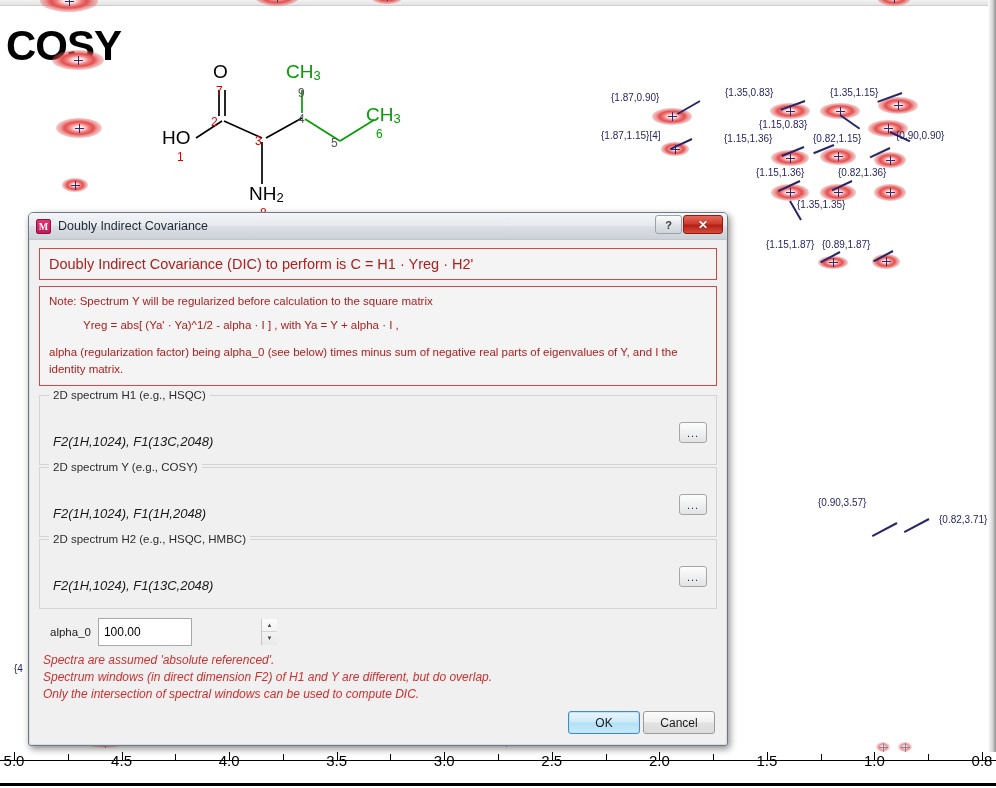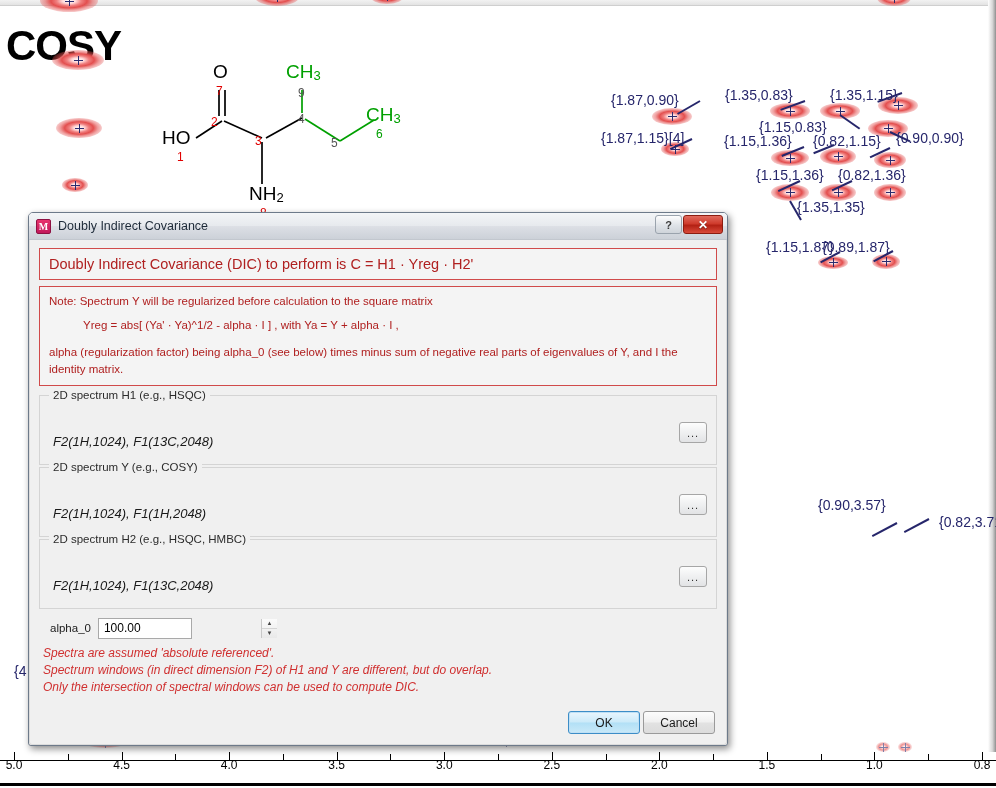--- a/index.html
+++ b/index.html
@@ -55,21 +55,21 @@
     border-radius:50%;
   }
   .peak::after {
     content:""; position:absolute; left:50%; top:50%;
     width:9px; height:9px; margin:-4.5px 0 0 -4.5px;
     background:
       linear-gradient(#2b2b6e,#2b2b6e) center/1px 9px no-repeat,
       linear-gradient(#2b2b6e,#2b2b6e) center/9px 1px no-repeat;
   }
   .peak-label {
-    position:absolute; color:#26266b; font-size:14px;
+    position:absolute; color:#26266b; font-size:10px;
     font-family:"Liberation Sans", sans-serif; white-space:nowrap;
   }
   .peak-leader {
     position:absolute; background:#26266b; height:2px;
     transform-origin: 0 50%;
   }
 
   
   #axis {
     position:absolute; left:0; top:752px; width:996px; height:36px;
@@ -79,21 +79,21 @@
     position:absolute; left:0; top:8px; width:996px; height:1px; background:#000;
   }
   #axis .axis-base {
     position:absolute; left:0; bottom:2px; width:996px; height:3px; background:#000;
   }
   #axis .tick {
     position:absolute; top:0px; width:1px; height:8px; background:#000;
   }
   #axis .tick-minor { top:2px; height:6px; }
   #axis .tick-label {
-    position:absolute; top:6px; font-size:12px; color:#000;
+    position:absolute; top:0; font-size:15px; color:#000;
     transform:translateX(-50%); white-space:nowrap;
   }
 
   
   #dialog {
     position:absolute; left:28px; top:212px; width:700px; height:534px;
     background:#f0f0f0;
     border:1px solid #6d7a8a;
     border-radius:5px 5px 3px 3px;
     box-shadow: 2px 3px 7px rgba(0,0,0,0.45);
@@ -166,21 +166,21 @@
     border:1px solid #a6a6a6; border-radius:3px;
     background: linear-gradient(#fdfdfd,#eff0f1 50%,#e2e3e5);
     color:#333; font-size:11px; line-height:12px;
     display:flex; align-items:flex-end; justify-content:center;
     padding-bottom:3px; letter-spacing:1px;
   }
 
   #alpha-row { display:flex; align-items:center; margin-top:7px; margin-bottom:6px; padding-left:4px;margin-left:7px; }
   #alpha-label { font-size:11.5px; color:#1a1a1a; margin-right:7px; }
   .spinbox {
-    display:flex; align-items:stretch; width:94px; height:21px;
+    display:flex; align-items:stretch; width:94px; height:28px;
     border:1px solid #a9a9a9; background:#fff;
   }
   .spinbox input {
     flex:1; border:none; outline:none; font-size:12px;
     padding-left:5px; color:#000; background:transparent;
     font-family:"Liberation Sans", sans-serif;
   }
   .spin-btns {
     width:16px; flex:none; border-left:1px solid #c8c8c8;
     display:flex; flex-direction:column;

